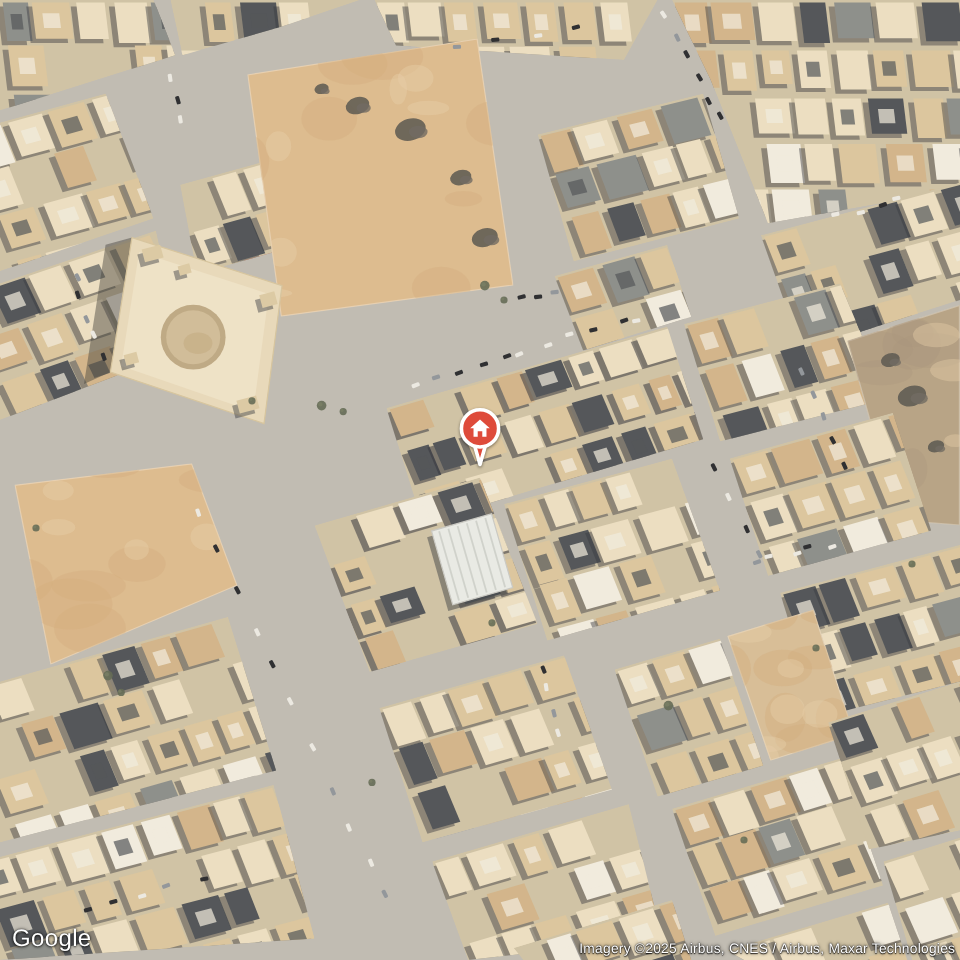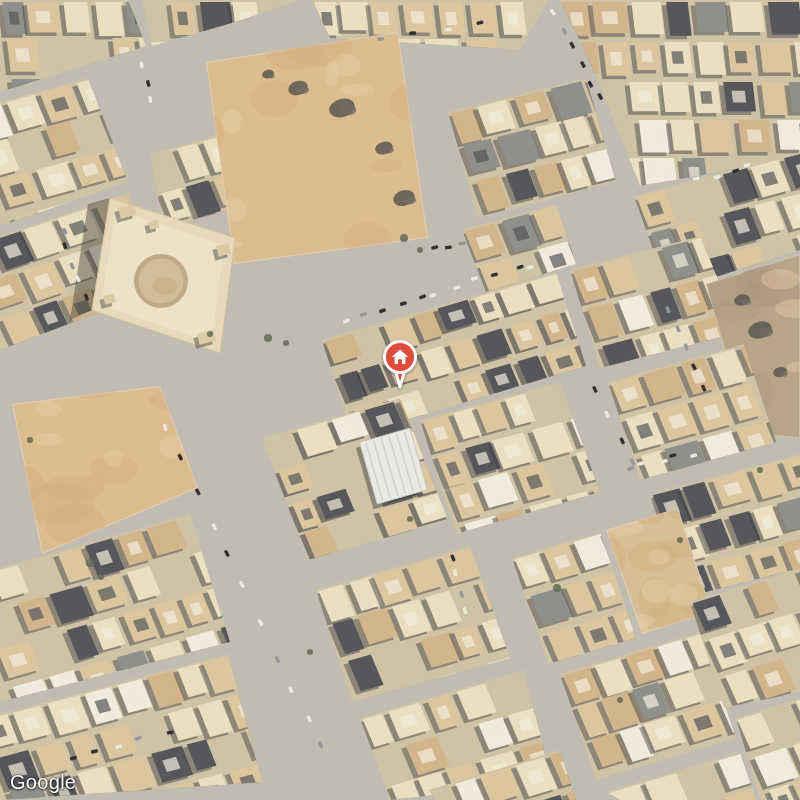--- a/index.html
+++ b/index.html
@@ -1525,13 +1525,14 @@
 
   <div class="marker">
     <svg width="44" height="58" viewBox="-22 -22 44 58">
       <path id="mk-tail" d="M -5.5 11 L 0 30 L 5.5 11 Z" stroke-width="3" stroke-linejoin="round" fill="#de4b3b" stroke="#ffffff"></path>
       <circle id="mk-circle" cx="0" cy="0" r="15.5" stroke-width="3" fill="#de4b3b" stroke="#ffffff"></circle>
       <path id="mk-home" d="M0 -7.4 L8.2 -0.2 L5.4 -0.2 L5.4 7 L1.9 7 L1.9 2.3 L-1.9 2.3 L-1.9 7 L-5.4 7 L-5.4 -0.2 L-8.2 -0.2 Z" fill="#ffffff"></path>
     </svg>
   </div>
 
   <div class="google-logo">Google</div>
+  <div class="attribution">Imagery ©2025 Airbus, CNES / Airbus, Maxar Technologies</div>
 </div>
 
 </body></html>

